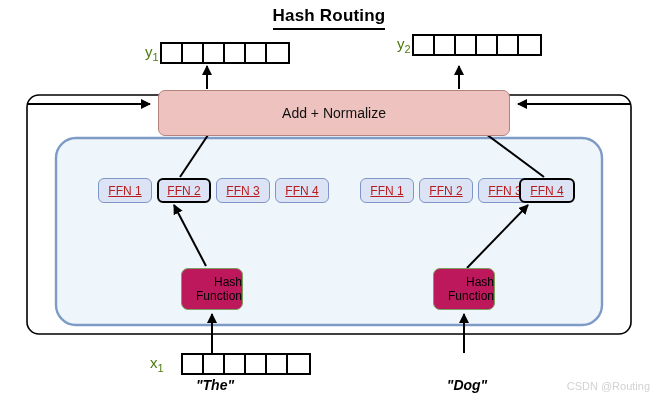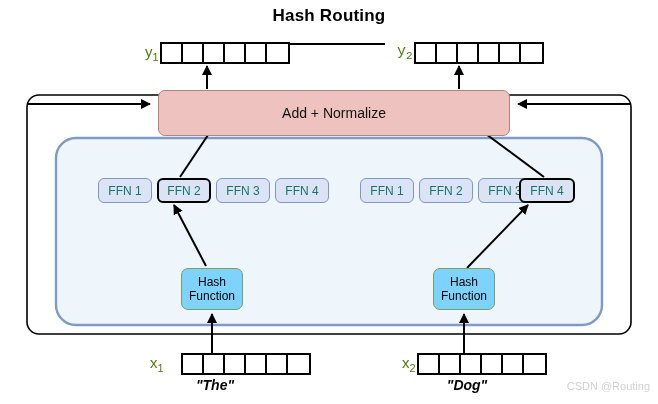--- a/index.html
+++ b/index.html
@@ -31,21 +31,21 @@
     top: 6px;
     width: 658px;
     text-align: center;
     font-size: 17px;
     font-weight: 700;
     color: #000000;
     letter-spacing: 0.2px;
   }
   .title span {
     border-bottom: 2px solid #000;
-    padding-bottom: 18px;
+    padding-bottom: 3px;
   }
 
   
   .vec-group {
     position: absolute;
     display: flex;
     align-items: center;
   }
   .vec-label {
     font-size: 15px;
@@ -108,39 +108,40 @@
     position: absolute;
     width: 54px;
     height: 25px;
     background: #dbe3f5;
     border: 1.2px solid #8096c8;
     border-radius: 6px;
     display: flex;
     align-items: center;
     justify-content: center;
     font-size: 12px;
-    color: #0f766e;
-    box-sizing: border-box;
+    color: #b91c1c;
+    box-sizing: border-box;
+    text-decoration: underline;
   }
   .ffn.active {
     border: 2.3px solid #000000;
     background: #dbe3f5;
   }
 
   
   .hashfn {
     position: absolute;
     width: 62px;
     height: 42px;
-    background: #7dd3fc;
+    background: #be185d;
     border: 1.4px solid #7aa05f;
     border-radius: 7px;
     display: flex;
     flex-direction: column;
-    align-items: center;
+    align-items: flex-end;
     justify-content: center;
     font-size: 12px;
     color: #000;
     line-height: 1.2;
     box-sizing: border-box;
   }
 
   
   .watermark {
     position: absolute;
@@ -197,21 +198,21 @@
     <div class="vec">
       <div class="cell"></div>
       <div class="cell"></div>
       <div class="cell"></div>
       <div class="cell"></div>
       <div class="cell"></div>
       <div class="cell"></div>
     </div>
   </div>
 
-  <div class="vec-group" style="left:397px; top:42px;font-family:Liberation Mono, monospace;">
+  <div class="vec-group" style="left:397px; top:34px;">
     <div class="vec-label">
       <span>y</span><sub>2</sub>
     </div>
     <div class="vec">
       <div class="cell"></div>
       <div class="cell"></div>
       <div class="cell"></div>
       <div class="cell"></div>
       <div class="cell"></div>
       <div class="cell"></div>
@@ -266,30 +267,17 @@
       <div class="cell"></div>
       <div class="cell"></div>
       <div class="cell"></div>
       <div class="cell"></div>
       <div class="cell"></div>
       <div class="cell"></div>
     </div>
   </div>
   <div class="word" style="left:155px; top:377px; width:120px;">"The"</div>
 
-  <div class="vec-group" style="left:402px; top:353px;">
-    <div class="vec-label">
-      <span>x</span><sub>2</sub>
-    </div>
-    <div class="vec">
-      <div class="cell"></div>
-      <div class="cell"></div>
-      <div class="cell"></div>
-      <div class="cell"></div>
-      <div class="cell"></div>
-      <div class="cell"></div>
-    </div>
-  </div>
   <div class="word" style="left:407px; top:377px; width:120px;">"Dog"</div>
 
   <div class="watermark">CSDN @Routing</div>
 
 </div>
 
 </body></html>

